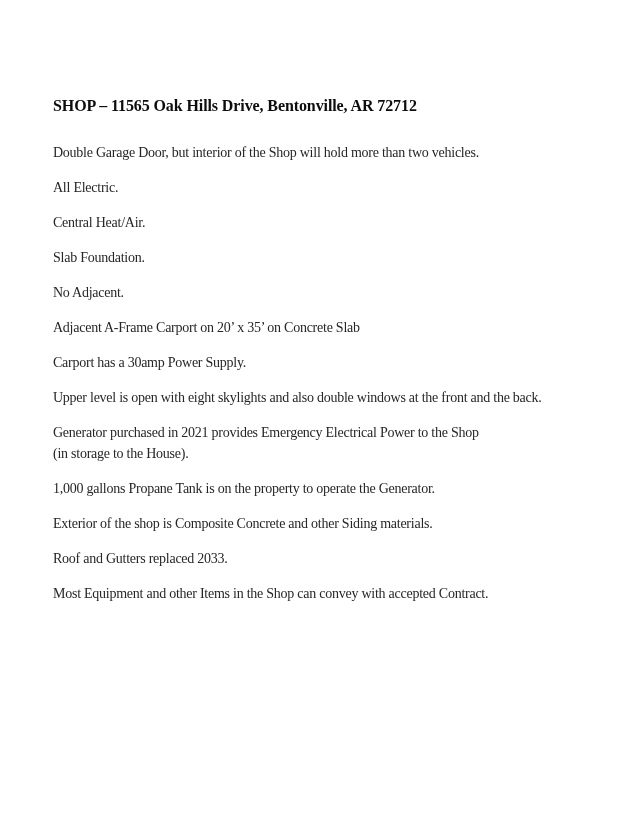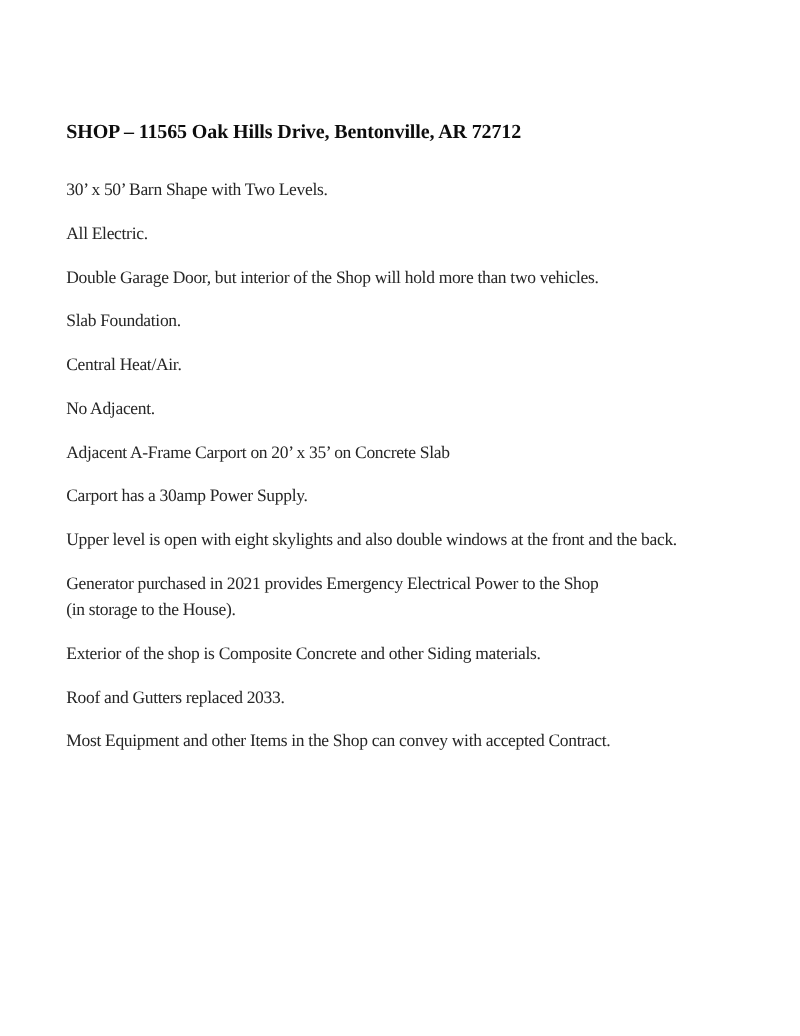--- a/index.html
+++ b/index.html
@@ -43,38 +43,35 @@
   }
 </style>
 </head>
 <body>
 
 <div class="page">
   <div class="content">
 
     <h1 class="doc-title">SHOP – 11565 Oak Hills Drive, Bentonville, AR 72712</h1>
 
+
     <p class="para">
-      <span class="line">30’ x 50’ Barn Shape with Two Levels.</span>
+      <span class="line">Double Garage Door, but interior of the Shop will hold more than two vehicles.</span>
     </p>
 
     <p class="para">
       <span class="line">All Electric.</span>
     </p>
 
     <p class="para">
-      <span class="line">Double Garage Door, but interior of the Shop will hold more than two vehicles.</span>
+      <span class="line">Central Heat/Air.</span>
     </p>
 
     <p class="para">
       <span class="line">Slab Foundation.</span>
-    </p>
-
-    <p class="para">
-      <span class="line">Central Heat/Air.</span>
     </p>
 
     <p class="para">
       <span class="line">No Adjacent.</span>
     </p>
 
     <p class="para">
       <span class="line">Adjacent A-Frame Carport on 20’ x 35’ on Concrete Slab</span>
     </p>
 
@@ -85,20 +82,23 @@
 
     <p class="para">
       <span class="line">Upper level is open with eight skylights and also double windows at the front and the back.</span>
     </p>
 
     <p class="para">
       <span class="line">Generator purchased in 2021 provides Emergency Electrical Power to the Shop</span>
       <span class="line">(in storage to the House).</span>
     </p>
 
+    <p class="para">
+      <span class="line">1,000 gallons Propane Tank is on the property to operate the Generator.</span>
+    </p>
 
     <p class="para">
       <span class="line">Exterior of the shop is Composite Concrete and other Siding materials.</span>
     </p>
 
     <p class="para">
       <span class="line">Roof and Gutters replaced 2033.</span>
     </p>
 
     <p class="para">

